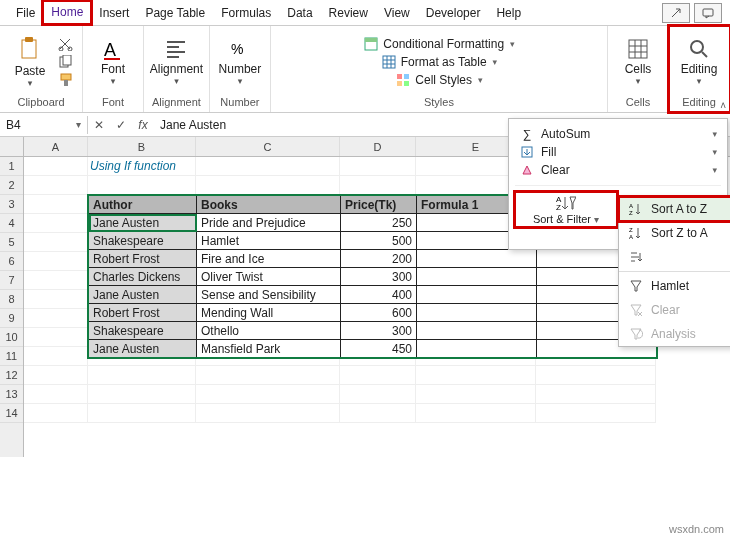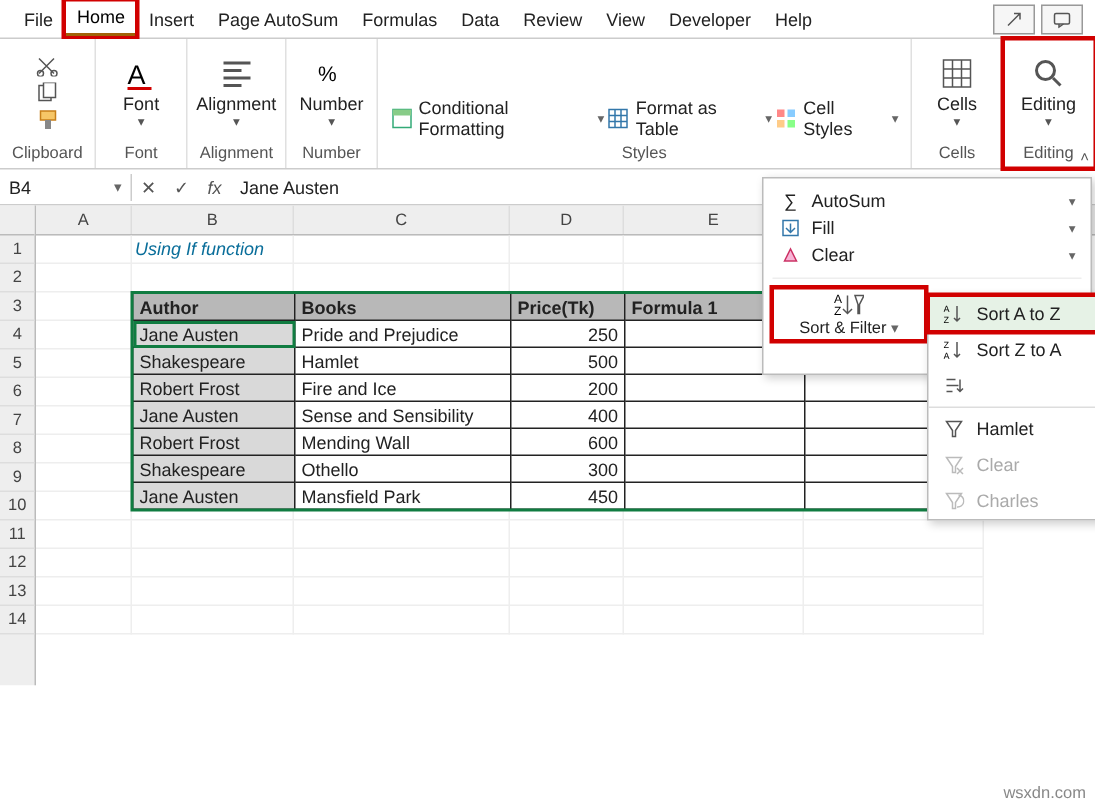--- a/index.html
+++ b/index.html
@@ -1,19 +1,19 @@
 <!DOCTYPE html>
 <html><head>
 <meta charset="utf-8">
 <style>
   * { box-sizing: border-box; font-family: "Segoe UI", Arial, sans-serif; }
   body { margin: 0; background: #fff; font-size: 12px; color: #222; width: 730px; }
   .tabs { display: flex; align-items: center; border-bottom: 1px solid #ccc; padding: 0 8px; height: 26px; }
   .tab { padding: 4px 8px; cursor: pointer; }
-  .tab.active { color: #000000; border-bottom: 3px solid #a16207; font-weight: 500; }
+  .tab.active { color: #4c1d95; border-bottom: 1px solid #a16207; font-weight: 500; }
   .spacer { flex: 1; }
   .titlebtn { width: 28px; height: 20px; border: 1px solid #999; margin-left: 4px; display: flex; align-items: center; justify-content: center; background: #f6f6f6;}
   .redbox { outline: 3px solid #d10000; outline-offset: -1px; }
   .ribbon { display: flex; border-bottom: 1px solid #ccc; background: #fff; }
   .group { border-right: 1px solid #e0e0e0; padding: 4px 8px 2px; display: flex; flex-direction: column; align-items: center; }
   .group-body { display: flex; align-items: center; gap: 6px; height: 64px;}
   .group-label { font-size: 11px; color: #555; text-align: center; padding: 2px 0;}
   .bigbtn { display: flex; flex-direction: column; align-items: center; justify-content: center; width: 44px; height: 60px; cursor: pointer; }
   .bigbtn svg { margin-bottom: 2px; }
   .bigbtn.dd::after { content:"▾"; font-size:9px; color:#555;}
@@ -61,21 +61,21 @@
   .mini { font-size:10px; color:#666;}
   .iconbox{width:16px;display:inline-flex;justify-content:center;}
 </style>
 </head>
 <body>
 
 <div class="tabs">
   <div class="tab">File</div>
   <div class="tab active redbox">Home</div>
   <div class="tab">Insert</div>
-  <div class="tab">Page AutoSum</div>
+  <div class="tab">Page Table</div>
   <div class="tab">Formulas</div>
   <div class="tab">Data</div>
   <div class="tab">Review</div>
   <div class="tab">View</div>
   <div class="tab">Developer</div>
   <div class="tab">Help</div>
   <div class="spacer"></div>
   <div class="titlebtn">
       <svg width="12" height="12">
         <path d="M2 10 L10 2 M6 2 H10 V6" stroke="#555" fill="none"></path>
@@ -86,20 +86,27 @@
         <rect x="1" y="2" width="10" height="7" rx="1" fill="none" stroke="#555"></rect>
         <path d="M4 9 L4 11 L7 9" fill="none" stroke="#555"></path>
       </svg>
     </div>
 </div>
 
 <div class="ribbon-wrap">
 <div class="ribbon">
   <div class="group">
     <div class="group-body">
+      <div class="bigbtn dd">
+        <svg width="22" height="26">
+              <rect x="3" y="4" width="14" height="18" fill="#fff" stroke="#c77f1a"></rect>
+              <rect x="6" y="1" width="8" height="5" rx="1" fill="#c77f1a"></rect>
+            </svg>
+        <span>Paste</span>
+      </div>
       <div style="display:flex;flex-direction:column;gap:4px">
         <svg width="16" height="14">
               <path d="M2 2 L12 12 M12 2 L2 12" stroke="#555"></path>
               <circle cx="3" cy="12" r="2" fill="none" stroke="#555"></circle>
               <circle cx="12" cy="12" r="2" fill="none" stroke="#555"></circle>
             </svg>
         <svg width="16" height="14">
               <rect x="2" y="2" width="8" height="10" fill="none" stroke="#555"></rect>
               <rect x="5" y="0" width="8" height="10" fill="#fff" stroke="#555"></rect>
             </svg>
@@ -143,21 +150,21 @@
         <svg width="22" height="22">
               <text x="2" y="16" font-size="14">%</text>
             </svg>
         <span>Number</span>
       </div>
     </div>
     <div class="group-label">Number</div>
   </div>
 
   <div class="group" style="flex:1">
-    <div class="group-body" style="flex-direction:row;align-items:flex-end;justify-content:center;gap:2px;height:64px">
+    <div class="group-body" style="flex-direction:column;align-items:center;justify-content:center;gap:2px;height:64px">
       <div class="stylerow">
             <span class="iconbox">
               <svg width="14" height="14">
                 <rect x="1" y="1" width="12" height="12" fill="none" stroke="#3a7"></rect>
                 <rect x="1" y="1" width="12" height="4" fill="#8c8"></rect>
               </svg>
             </span>
             <span>Conditional Formatting</span>
             <span class="dd">▾</span>
           </div>
@@ -402,20 +409,27 @@
               <td></td>
             </tr>
             <tr>
               <td style="background: rgb(217, 217, 217);">Robert Frost</td>
               <td>Fire and Ice</td>
               <td class="num">200</td>
               <td></td>
               <td></td>
             </tr>
             <tr>
+              <td style="background: rgb(217, 217, 217);">Charles Dickens</td>
+              <td>Oliver Twist</td>
+              <td class="num">300</td>
+              <td></td>
+              <td></td>
+            </tr>
+            <tr>
               <td style="background: rgb(217, 217, 217);">Jane Austen</td>
               <td>Sense and Sensibility</td>
               <td class="num">400</td>
               <td></td>
               <td></td>
             </tr>
             <tr>
               <td style="background: rgb(217, 217, 217);">Robert Frost</td>
               <td>Mending Wall</td>
               <td class="num">600</td>
@@ -526,17 +540,17 @@
         <path d="M2 2 H12 L8 8 V12 H6 V8 Z" fill="none" stroke="#bbb"></path>
         <path d="M9 9 L13 13 M13 9 L9 13" stroke="#bbb"></path>
       </svg>
       <span>Clear</span>
     </div>
   <div class="sort-item disabled">
       <svg width="14" height="14">
         <path d="M2 2 H12 L8 8 V12 H6 V8 Z" fill="none" stroke="#bbb"></path>
         <path d="M10 3 A4 4 0 1 1 9 11" fill="none" stroke="#bbb"></path>
       </svg>
-      <span>Charles</span>
+      <span>Analysis</span>
     </div>
 </div>
 
 <div class="watermark">wsxdn.com</div>
 
 </body></html>

